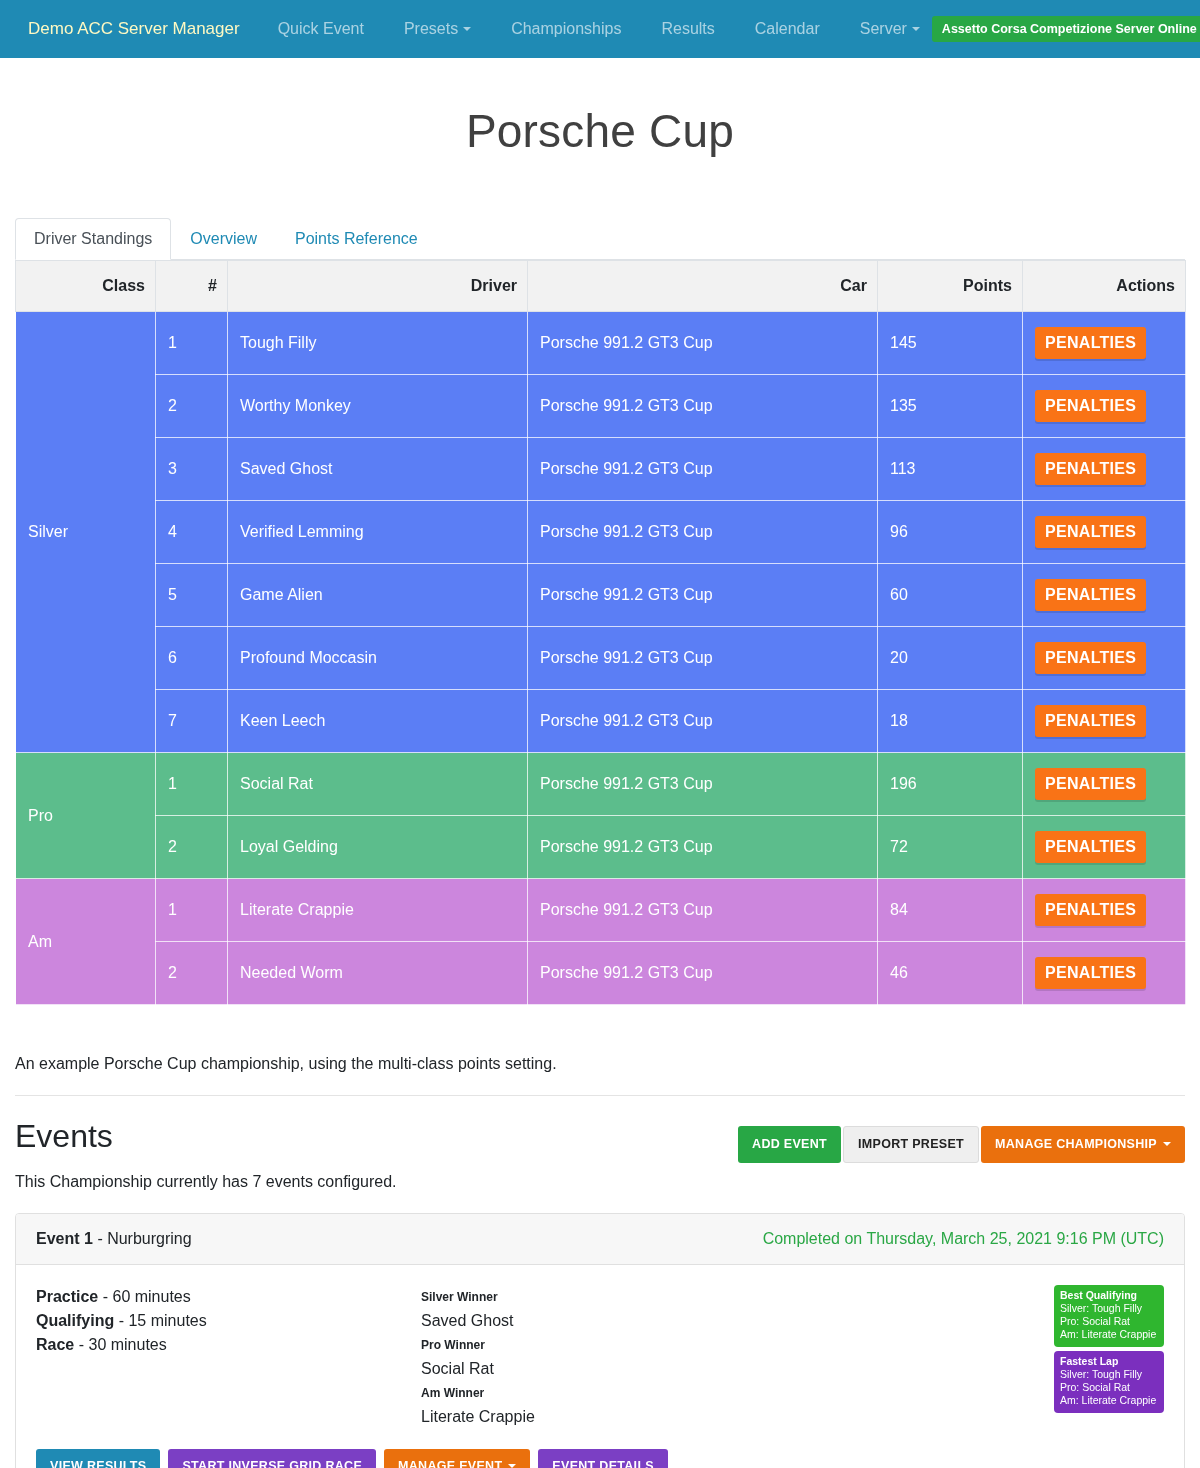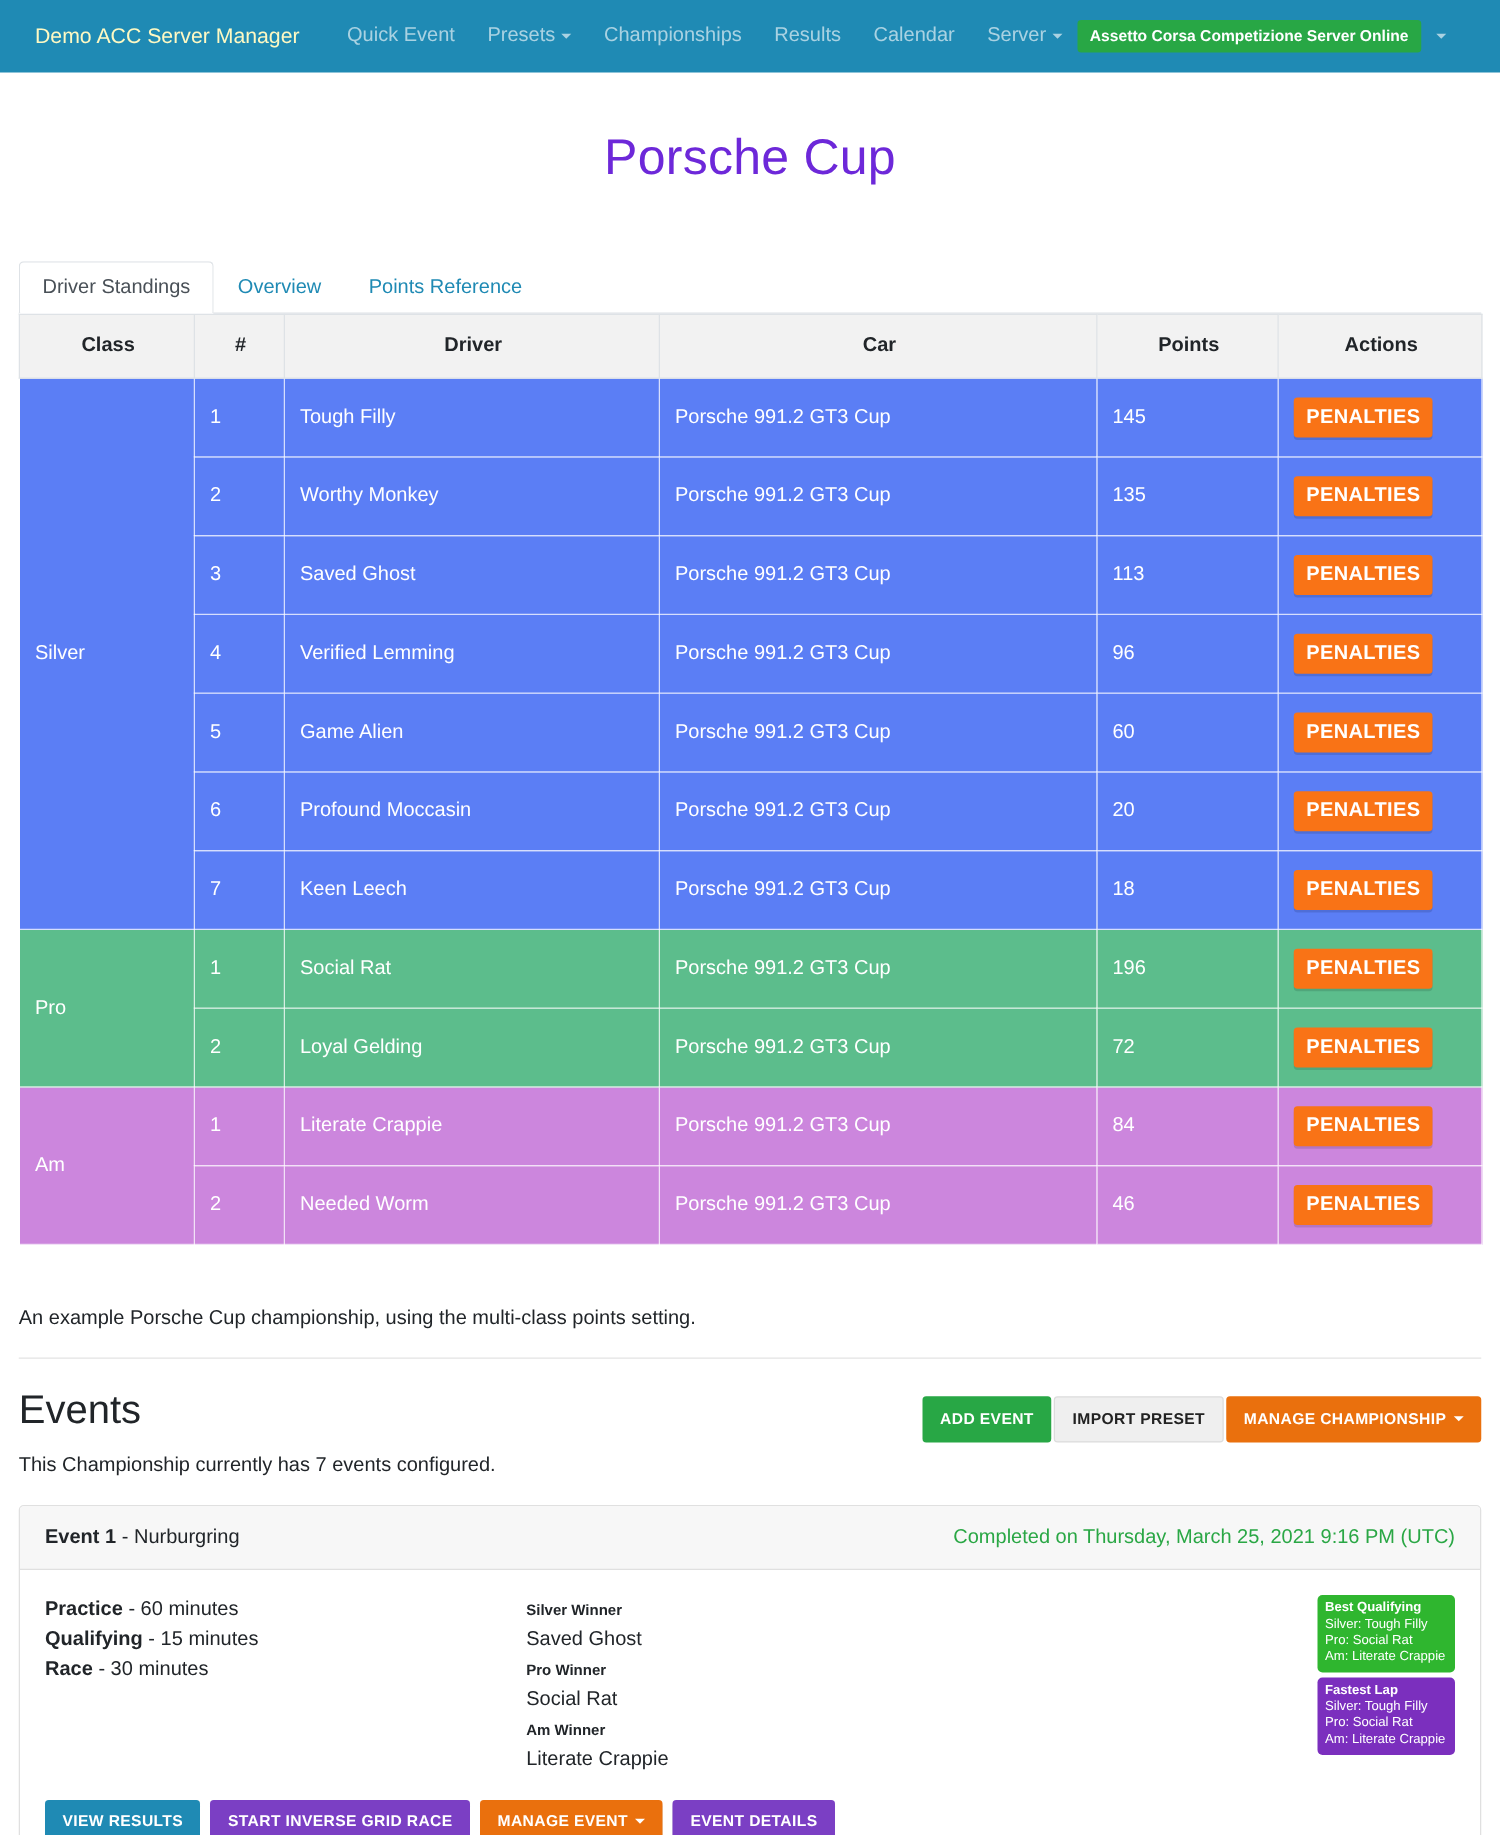--- a/index.html
+++ b/index.html
@@ -21,21 +21,21 @@
     align-items: center;
     padding: 0 18px 0 28px;
   }
   .brand {
     color: #fef9c3;
     font-size: 17px;
     font-weight: 400;
     margin-right: 26px;
     white-space: nowrap;
   }
-  .nav-links { display: flex; align-items: flex-end; gap: 2px; }
+  .nav-links { display: flex; align-items: flex-end; gap: 16px; }
   .nav-link {
     color: rgba(255,255,255,0.62);
     font-size: 16px;
     padding: 6px 12px;
     white-space: nowrap;
     display: flex;
     align-items: center;
     gap: 5px;
     cursor: pointer;
   }
@@ -74,24 +74,24 @@
     gap: 6px;
     color: rgba(255,255,255,0.62);
     padding: 6px 10px 6px 16px;
     cursor: pointer;
   }
 
   
   .container { width: 1200px; padding: 0 15px; }
   .page-title {
     text-align: center;
-    font-size: 40px;
+    font-size: 46px;
     font-weight: 400;
     margin: 46px 0 0 0;
-    color: #6d28d9;
+    color: #404040;
     letter-spacing: 0.2px;
   }
 
   
   .tabs {
     display: flex;
     align-items: flex-end;
     margin-top: 60px;
     border-bottom: 1px solid #dee2e6;
     padding-left: 0;
@@ -113,21 +113,21 @@
     border-color: #dee2e6 #dee2e6 #ffffff;
   }
 
   
   table.standings {
     width: 100%;
     border-collapse: collapse;
     table-layout: fixed;
   }
   table.standings th {
-    text-align: center;
+    text-align: right;
     font-size: 16px;
     font-weight: bold;
     color: #212529;
     background: #f2f2f2;
     padding: 16px 10px 16px 12px;
     border: 1px solid #dee2e6;
     vertical-align: middle;
   }
   table.standings td {
     padding: 15px 10px 15px 12px;

